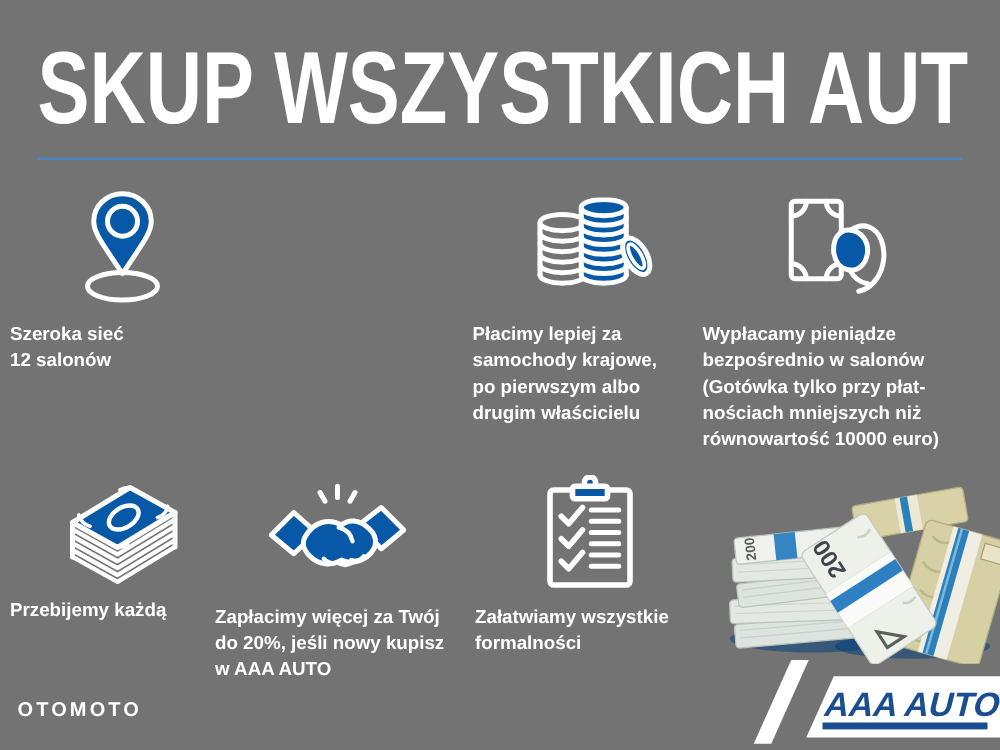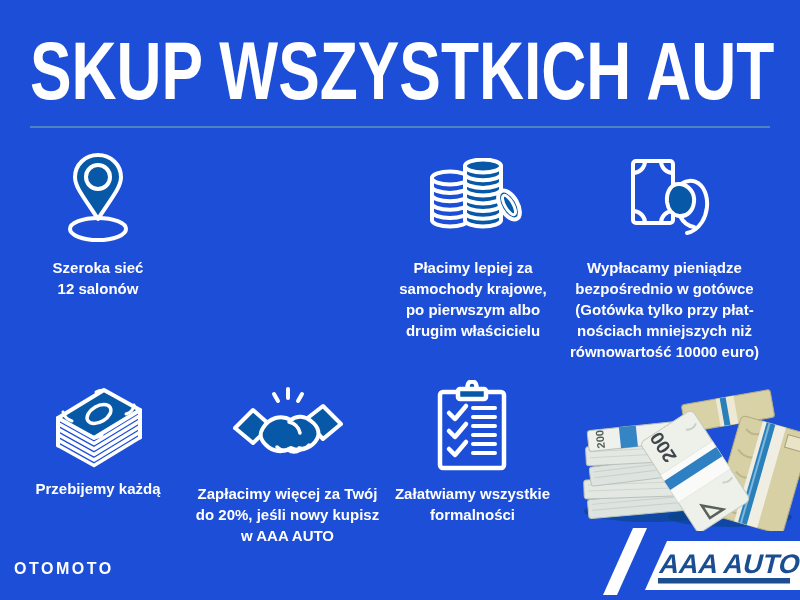--- a/index.html
+++ b/index.html
@@ -1,31 +1,31 @@
 <!DOCTYPE html>
 <html><head>
 <meta charset="utf-8">
 <style>
   html,body{margin:0;padding:0;}
   .canvas{
     position:relative;width:800px;height:600px;overflow:hidden;
-    background:#1d4ed8;
+    background:#737373;
     font-family:"Liberation Sans", sans-serif;
   }
   .title{
     position:absolute;left:30px;top:30px;
     font-size:82px;font-weight:bold;line-height:1;color:#ffffff;
     white-space:nowrap;letter-spacing:0px;
     transform:scaleX(0.76);transform-origin:left top;
   }
   .divider{
     position:absolute;left:30px;right:30px;top:126px;height:2px;
     background:#4d84c0;
   }
-  .cell{position:absolute;text-align:center;}
+  .cell{position:absolute;text-align:left;}
   .iconbox{height:102px;display:flex;align-items:center;justify-content:center;}
   .iconbox.r2{height:100px;}
   .cap{margin-top:7px;color:#ffffff;font-size:15px;font-weight:bold;line-height:21px;}
   .cap span{display:block;white-space:nowrap;}
   .otomoto{
     position:absolute;left:14px;top:560px;color:#ffffff;
     font-size:16px;font-weight:bold;letter-spacing:2.5px;
   }
   .aaa{position:absolute;left:600px;top:525px;}
   .moneyphoto{position:absolute;left:578px;top:381px;}
@@ -98,21 +98,21 @@
         <path d="M42 6 A12 12 0 0 0 54 18"></path>
         <path d="M14 56 A12 12 0 0 1 26 68"></path>
         <path d="M42 68 A12 12 0 0 1 54 56"></path>
         <path d="M48 47 C47 36 53 28 61 29 C70 30 76 38 75 47 C74 56 68 62 60 61 C53 60 49 54 48 47 Z" fill="#0759a7"></path>
         <path d="M62 29 C72 22 82 27 86 37 C90 47 88 59 83 67 C79 73 74 77 68 78"></path>
         <path d="M61 61 C64 67 69 71 75 72"></path>
       </svg>
     </div>
     <div class="cap">
       <span>Wypłacamy pieniądze</span>
-      <span>bezpośrednio w gotówce</span>
+      <span>bezpośrednio w salonów</span>
       <span>(Gotówka tylko przy płat-</span>
       <span>nościach mniejszych niż</span>
       <span>równowartość 10000 euro)</span>
     </div>
   </div>
 
   <div class="cell" style="left:8px;top:371px;width:180px;">
     <div class="iconbox r2">
       <svg width="100" height="95" viewBox="0 0 100 95" fill="none" stroke="#ffffff" stroke-width="4" stroke-linecap="round" stroke-linejoin="round">
         <polygon points="10,44 56,16 92,36 46,64" fill="#0759a7"></polygon>
@@ -128,21 +128,21 @@
         <path d="M10 71.5 L46 91.5 L92 63.5" stroke-width="3.5"></path>
         <path d="M10 44 V71.5"></path>
         <path d="M92 36 V63.5"></path>
       </svg>
     </div>
     <div class="cap">
       <span>Przebijemy każdą</span>
     </div>
   </div>
 
-  <div class="cell" style="left:190px;top:376px;width:195px;">
+  <div class="cell" style="left:172px;top:376px;width:195px;">
     <div class="iconbox r2">
       <svg width="110" height="84" viewBox="0 0 110 84" fill="none" stroke="#ffffff" stroke-width="4" stroke-linecap="round" stroke-linejoin="round">
         <path d="M41 10 L45 17"></path>
         <path d="M55 5 L55 14"></path>
         <path d="M69 10 L65 17"></path>
         <polygon points="2,44 20,26 38,42 20,59" fill="#0759a7"></polygon>
         <polygon points="108,40 90,22 72,36 90,55" fill="#0759a7"></polygon>
         <path d="M30 44 C36 34 48 30 58 36 C64 31 72 32 78 37 C86 43 88 51 82 58 C76 65 66 68 58 64 C50 69 40 68 33 61 C27 55 26 50 30 44 Z" fill="#0759a7"></path>
         <path d="M44 63 q6 6 13 2" stroke-width="3.5"></path>
         <path d="M55 66 q6 4 12 0" stroke-width="3.5"></path>

